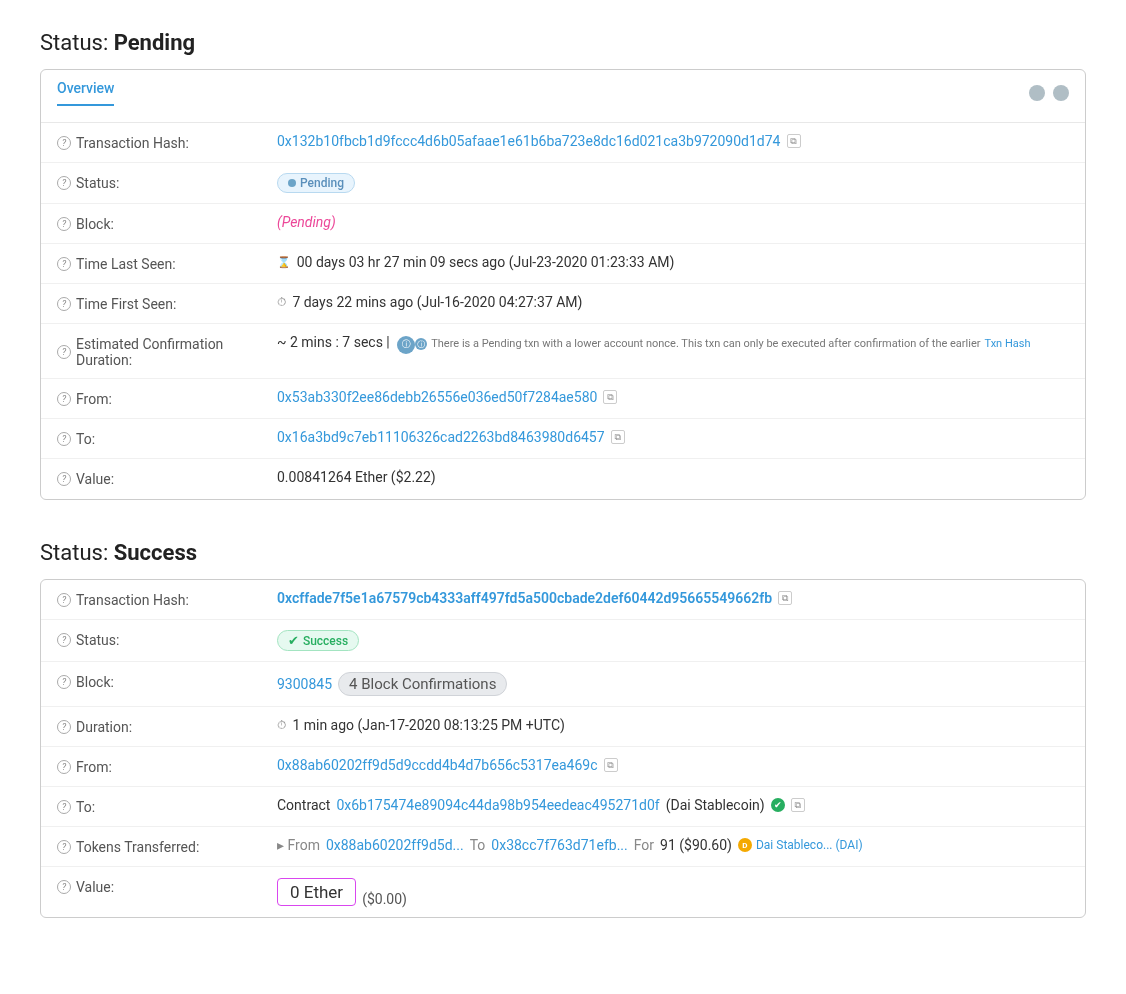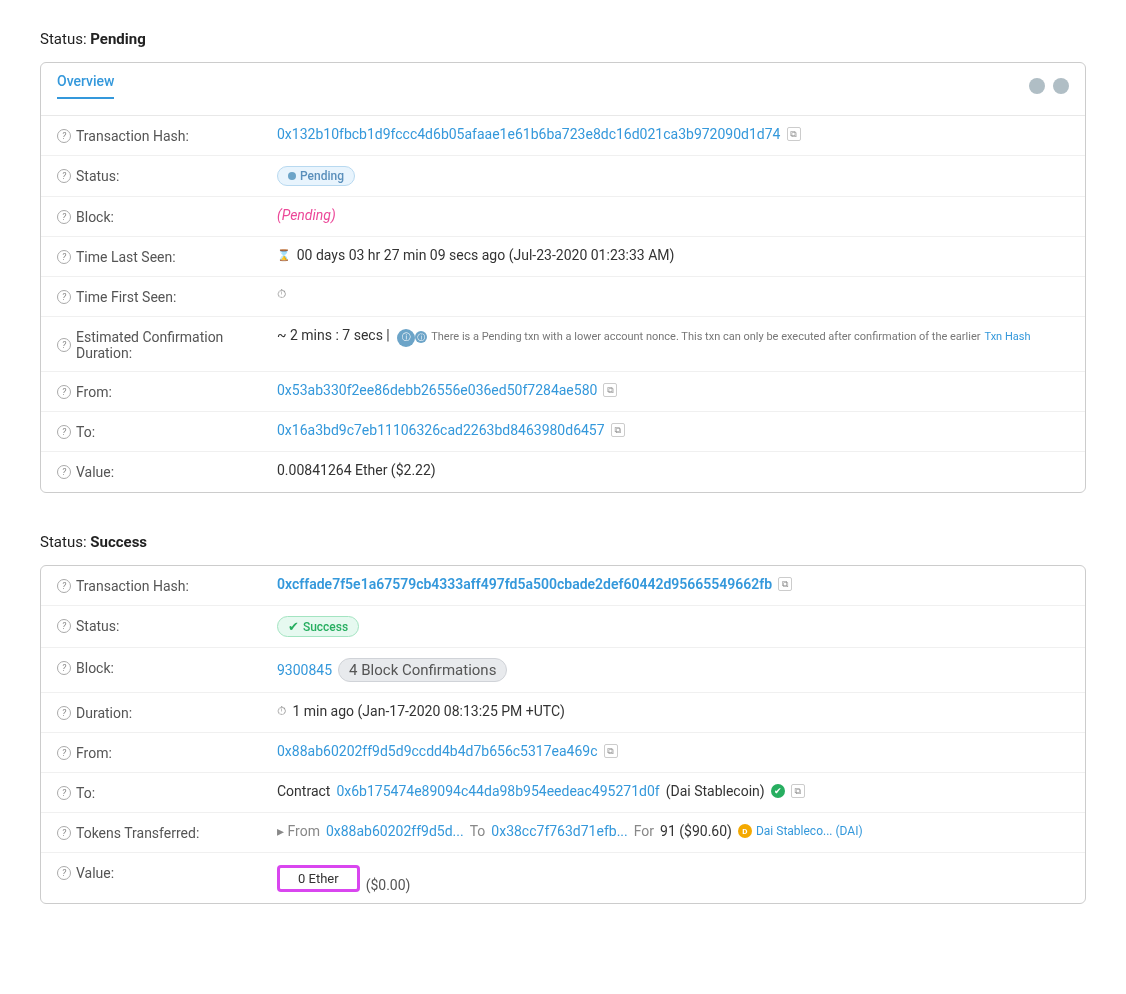--- a/index.html
+++ b/index.html
@@ -4,21 +4,21 @@
   <style>
     * { box-sizing: border-box; margin: 0; padding: 0; }
     body {
       font-family: -apple-system, BlinkMacSystemFont, 'Segoe UI', Roboto, sans-serif;
       background: #fff;
       color: #333;
       padding: 30px 40px;
       font-size: 14px;
     }
     .section-title {
-      font-size: 15px;
+      font-size: 22px;
       font-weight: 400;
       margin-bottom: 14px;
       color: #222;
     }
     .section-title strong {
       font-weight: 700;
     }
     .card {
       border: 1px solid #ccc;
       border-radius: 6px;
@@ -173,24 +173,24 @@
     }
     .duration-row {
       display: flex;
       flex-direction: row;
     }
     .clock-icon {
       font-size: 12px;
       color: #888;
     }
     .value-box {
-      border: 3px solid #d946ef;
+      border: 1px solid #d946ef;
       border-radius: 4px;
-      padding: 3px 18px;
-      font-size: 13px;
+      padding: 3px 12px;
+      font-size: 17px;
       background: #fff;
       color: #333;
     }
     .dai-badge {
       display: inline-flex;
       align-items: center;
       gap: 4px;
       color: #f4a900;
       font-size: 12px;
     }
@@ -284,20 +284,21 @@
     </div>
   </div>
 
   <div class="row">
     <div class="row-label">
       <span class="q-icon">?</span>
       <span>Time First Seen:</span>
     </div>
     <div class="row-value">
       <span class="clock-icon">⏱</span>
+      <span>7 days 22 mins ago (Jul-16-2020 04:27:37 AM)</span>
     </div>
   </div>
 
   <div class="row">
     <div class="row-label">
       <span class="q-icon">?</span>
       <span>Estimated Confirmation Duration:</span>
     </div>
     <div class="row-value">
       <div class="duration-row">

